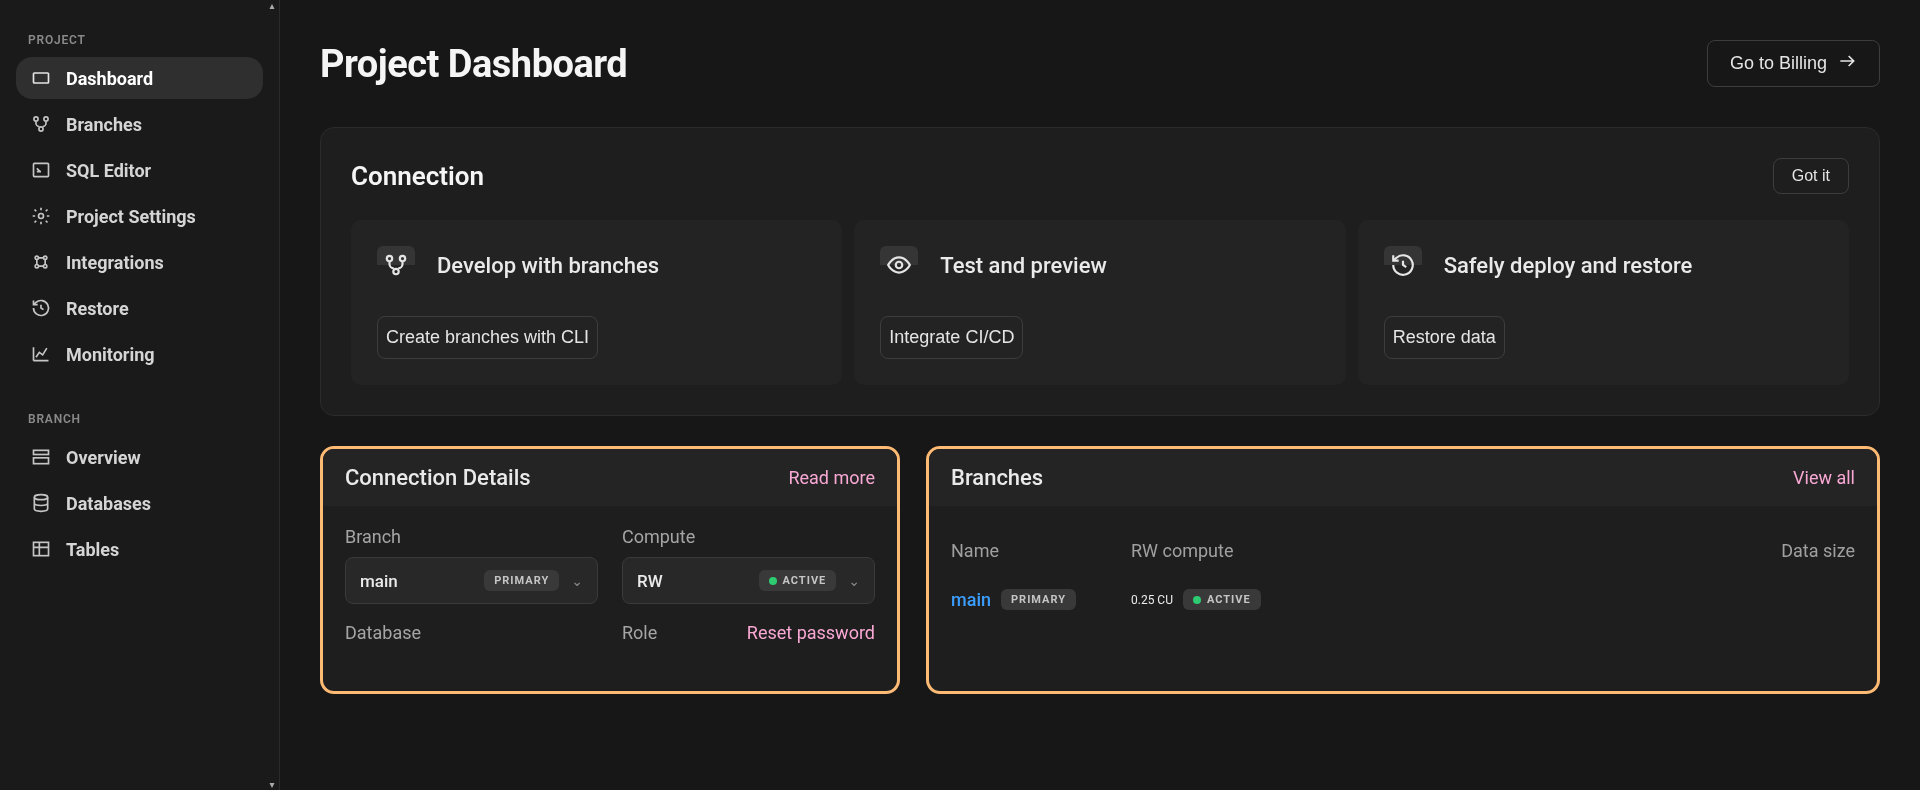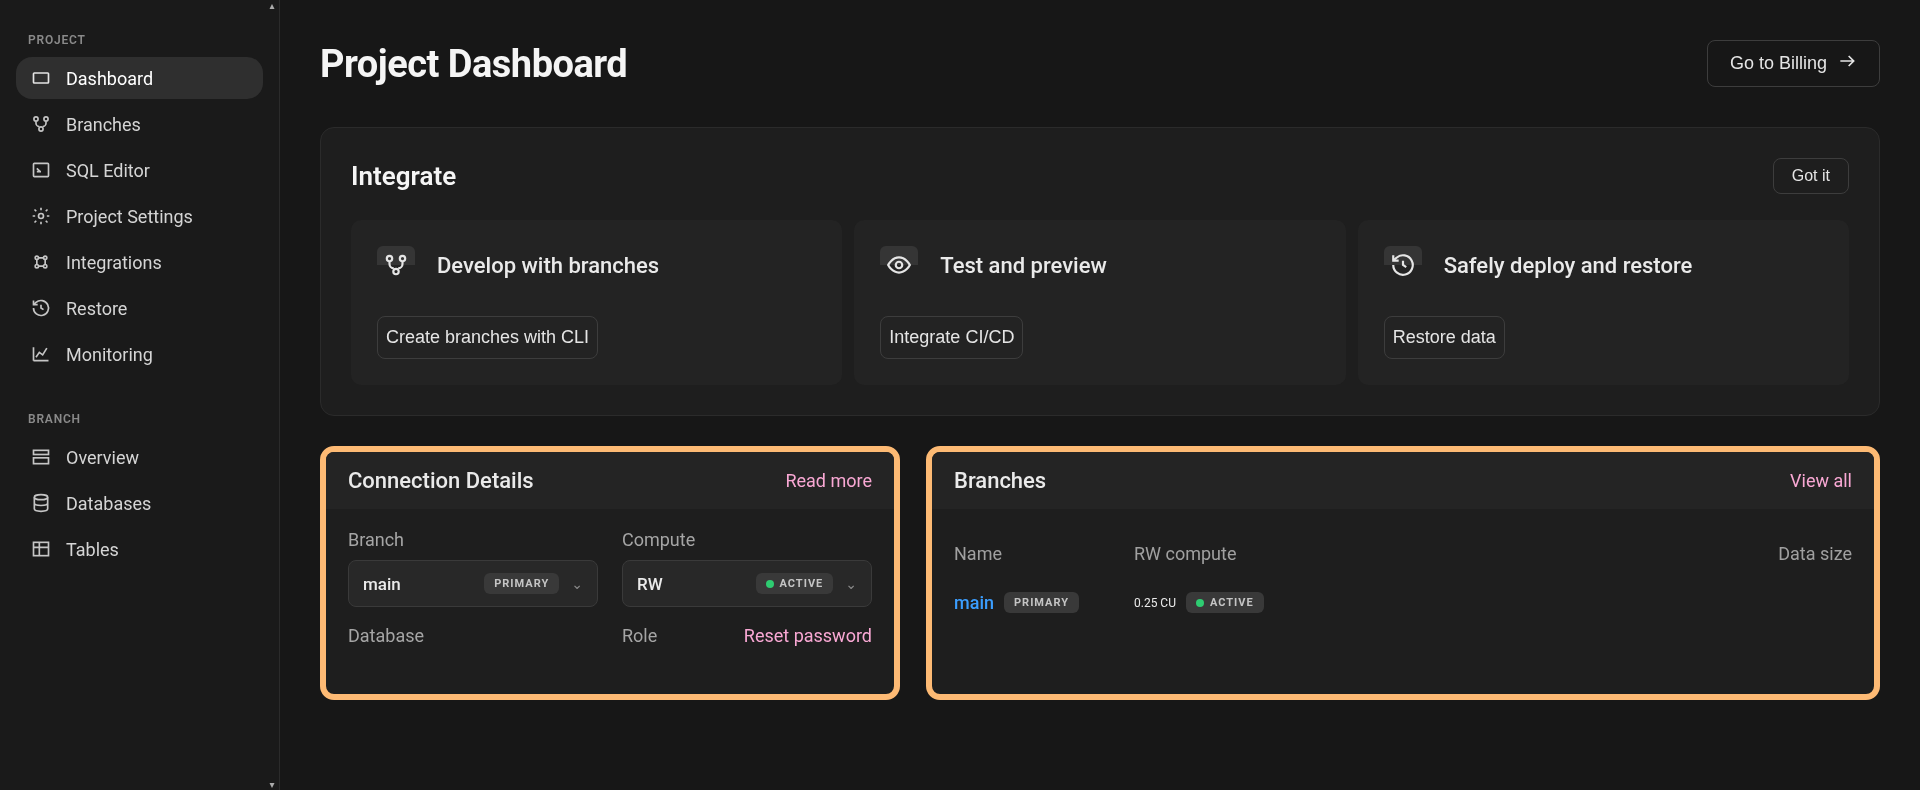--- a/index.html
+++ b/index.html
@@ -45,21 +45,21 @@
     .section-label:first-child { padding-top: 60px; }
     .nav-item {
       display: flex;
       align-items: center;
       gap: 14px;
       padding: 10px 14px;
       border-radius: 16px;
       cursor: pointer;
       color: #d5d5d5;
       font-size: 18px;
-      font-weight: 400;
+      font-weight: 700;
       margin-bottom: 4px;
     }
     .nav-item.active { background: #2f2f2f; color: #fff; }
     .nav-icon { width: 22px; height: 22px; flex-shrink: 0; display: flex; align-items: center; justify-content: center; }
     .nav-icon svg { width: 20px; height: 20px; }
 
     
     .main {
       flex: 1;
       background: #171717;
@@ -143,21 +143,21 @@
       font-size: 18px;
       padding: 10px 8px;
       border-radius: 8px;
       cursor: pointer;
     }
 
     
     .two-col { display: flex; gap: 26px; }
     .col-panel {
       background: #1e1e1e;
-      border: 6px solid #fdba74;
+      border: 3px solid #fdba74;
       border-radius: 14px;
       overflow: hidden;
     }
     .col-panel.left { flex: 0 0 580px; }
     .col-panel.right { flex: 1; }
     .col-panel-head {
       display: flex;
       justify-content: space-between;
       align-items: center;
       background: #242424;
@@ -336,21 +336,21 @@
       <span>
         <svg width="20" height="20" viewBox="0 0 24 24" fill="none" stroke="#e5e5e5" stroke-width="2">
             <path d="M4 12h16M14 6l6 6-6 6"></path>
           </svg>
       </span>
     </button>
   </div>
 
   <section class="panel">
     <div class="panel-head">
-      <div class="panel-title">Integrate</div>
+      <div class="panel-title">Connection</div>
       <button class="btn-small">Got it</button>
     </div>
     <div class="cards-row">
       <div class="card">
         <div class="card-top">
           <span class="card-icon-box">
             <svg viewBox="0 0 24 24" fill="none" stroke="#e5e5e5" stroke-width="2">
                 <circle cx="6" cy="6" r="2.5"></circle>
                 <circle cx="18" cy="6" r="2.5"></circle>
                 <circle cx="12" cy="18" r="2.5"></circle>

